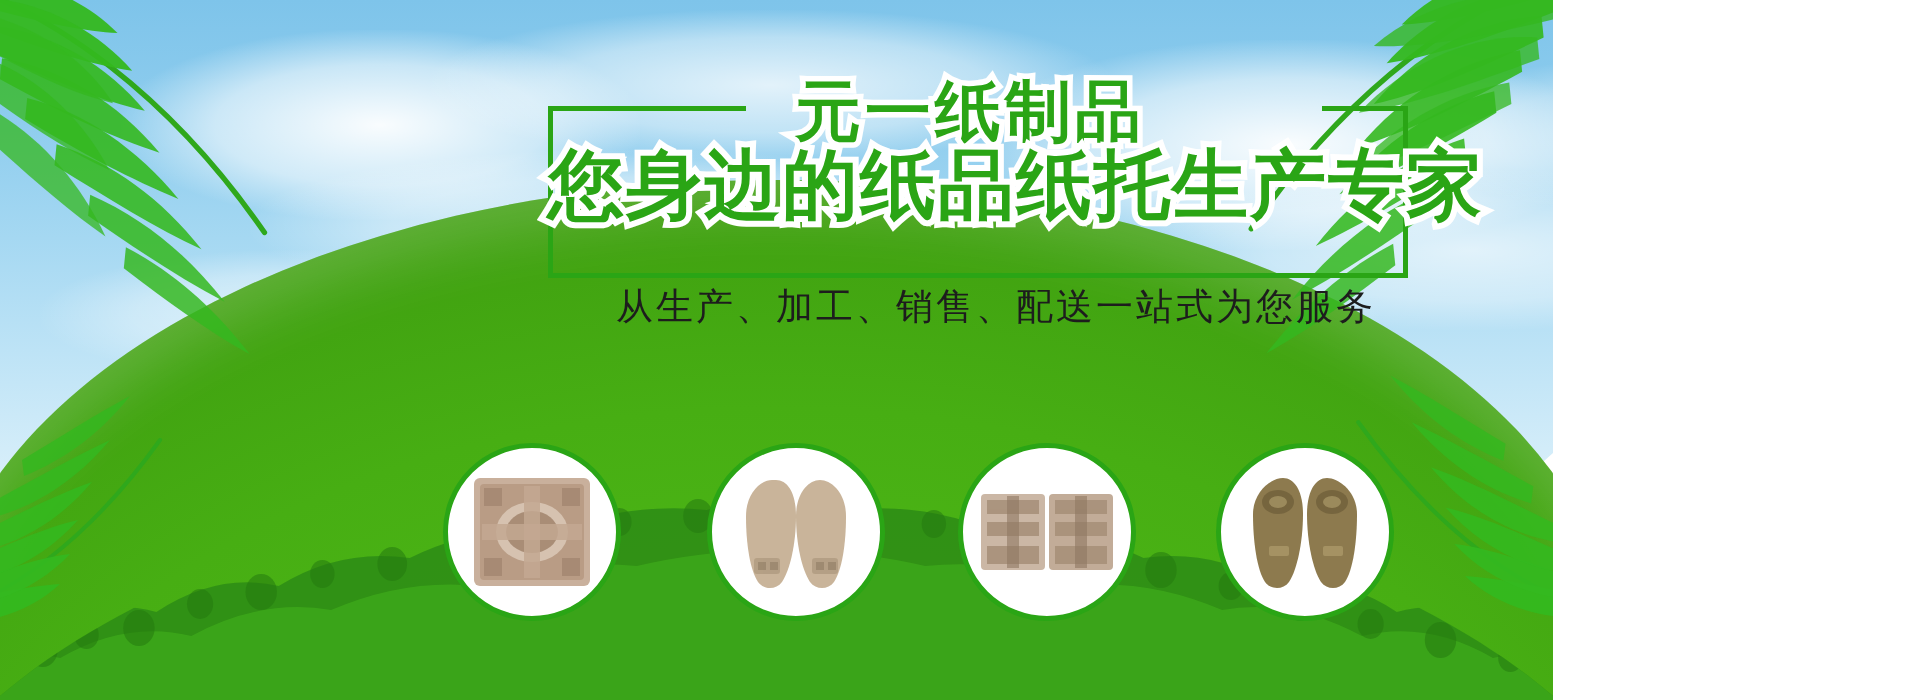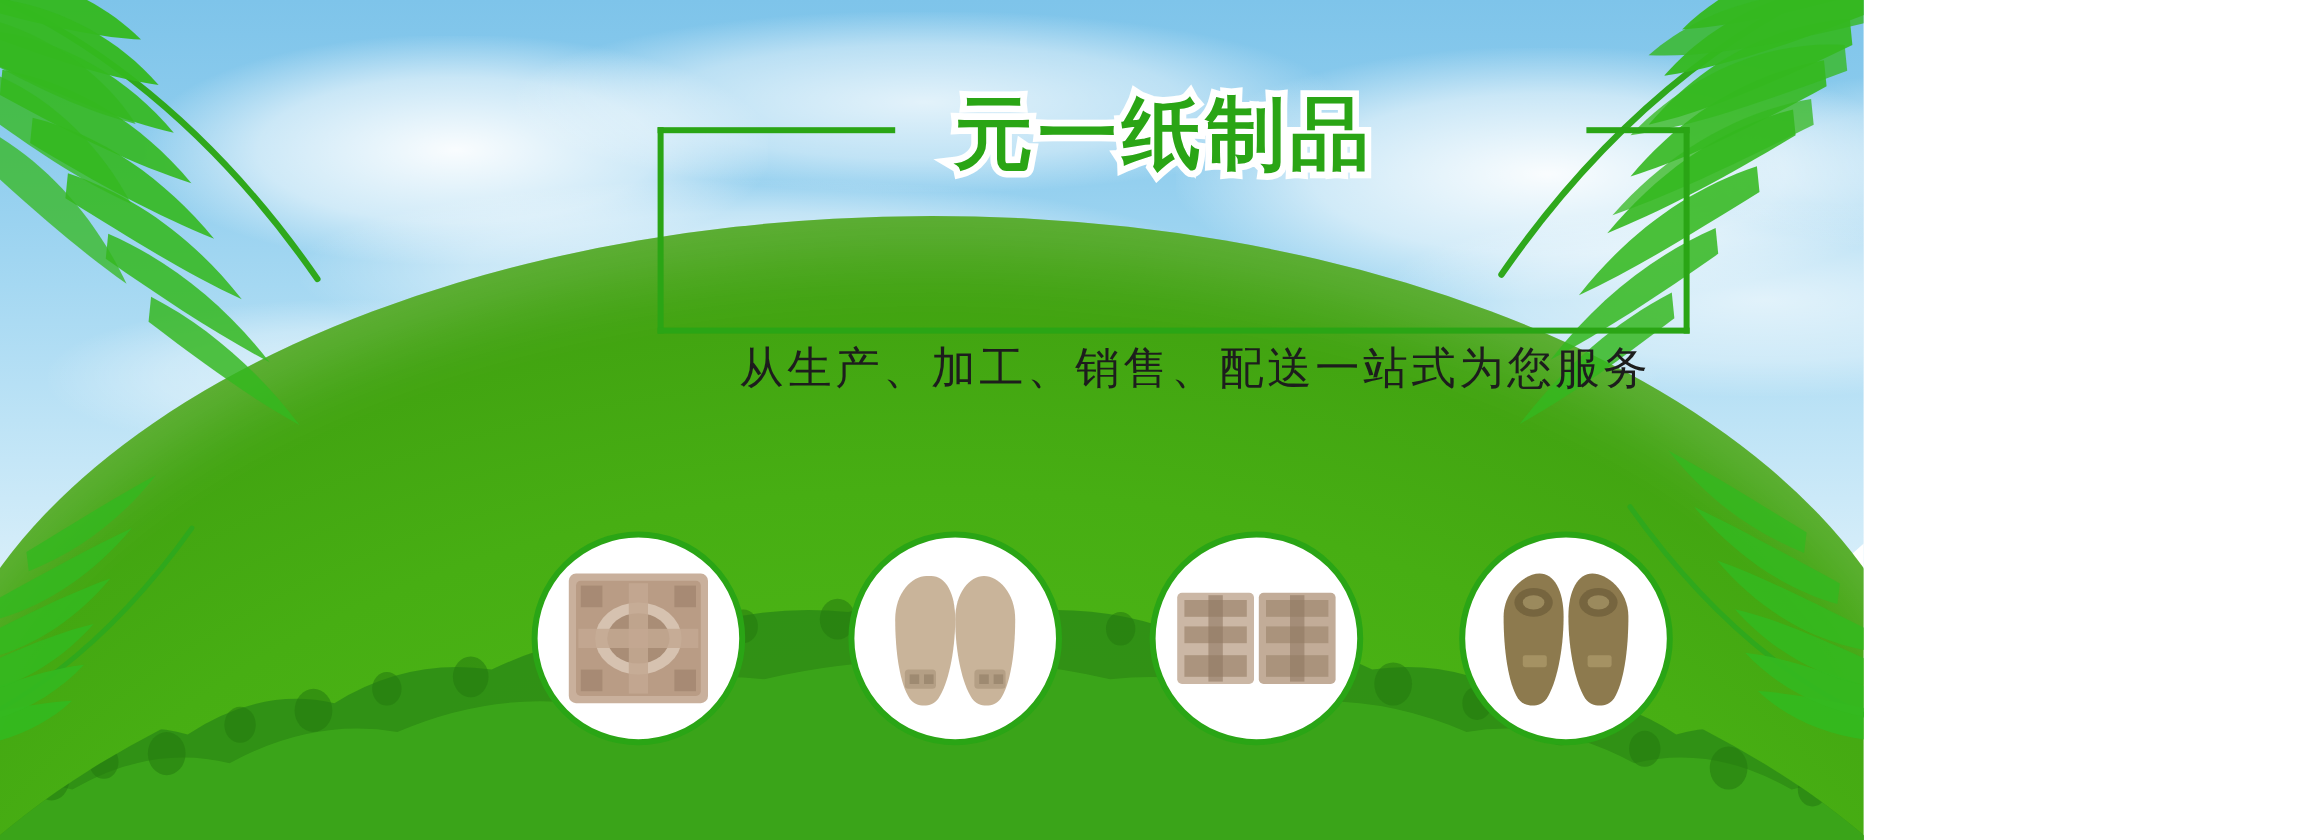--- a/index.html
+++ b/index.html
@@ -377,20 +377,21 @@
   </svg>
 
   <div class="frame-top-left"></div>
   <div class="frame-top-right"></div>
   <div class="frame-left"></div>
   <div class="frame-right"></div>
   <div class="frame-bottom"></div>
 
   <div class="title-line1">元一纸制品</div>
 
+  <div class="title-line2">您身边的纸品纸托生产专家</div>
 
   <div class="subtitle">从生产、加工、销售、配送一站式为您服务</div>
 
   <div class="product-circle pc1">
     <svg class="prod-img" viewBox="0 0 140 120">
       <rect x="12" y="6" width="116" height="108" rx="6" fill="#c9b09c"></rect>
       <rect x="18" y="12" width="104" height="96" rx="4" fill="#b99c85"></rect>
       <ellipse cx="70" cy="60" rx="36" ry="30" fill="#d6c2b0"></ellipse>
       <ellipse cx="70" cy="60" rx="26" ry="21" fill="#a98d76"></ellipse>
       <rect x="62" y="14" width="16" height="92" fill="#c3a892" opacity=".85"></rect>

